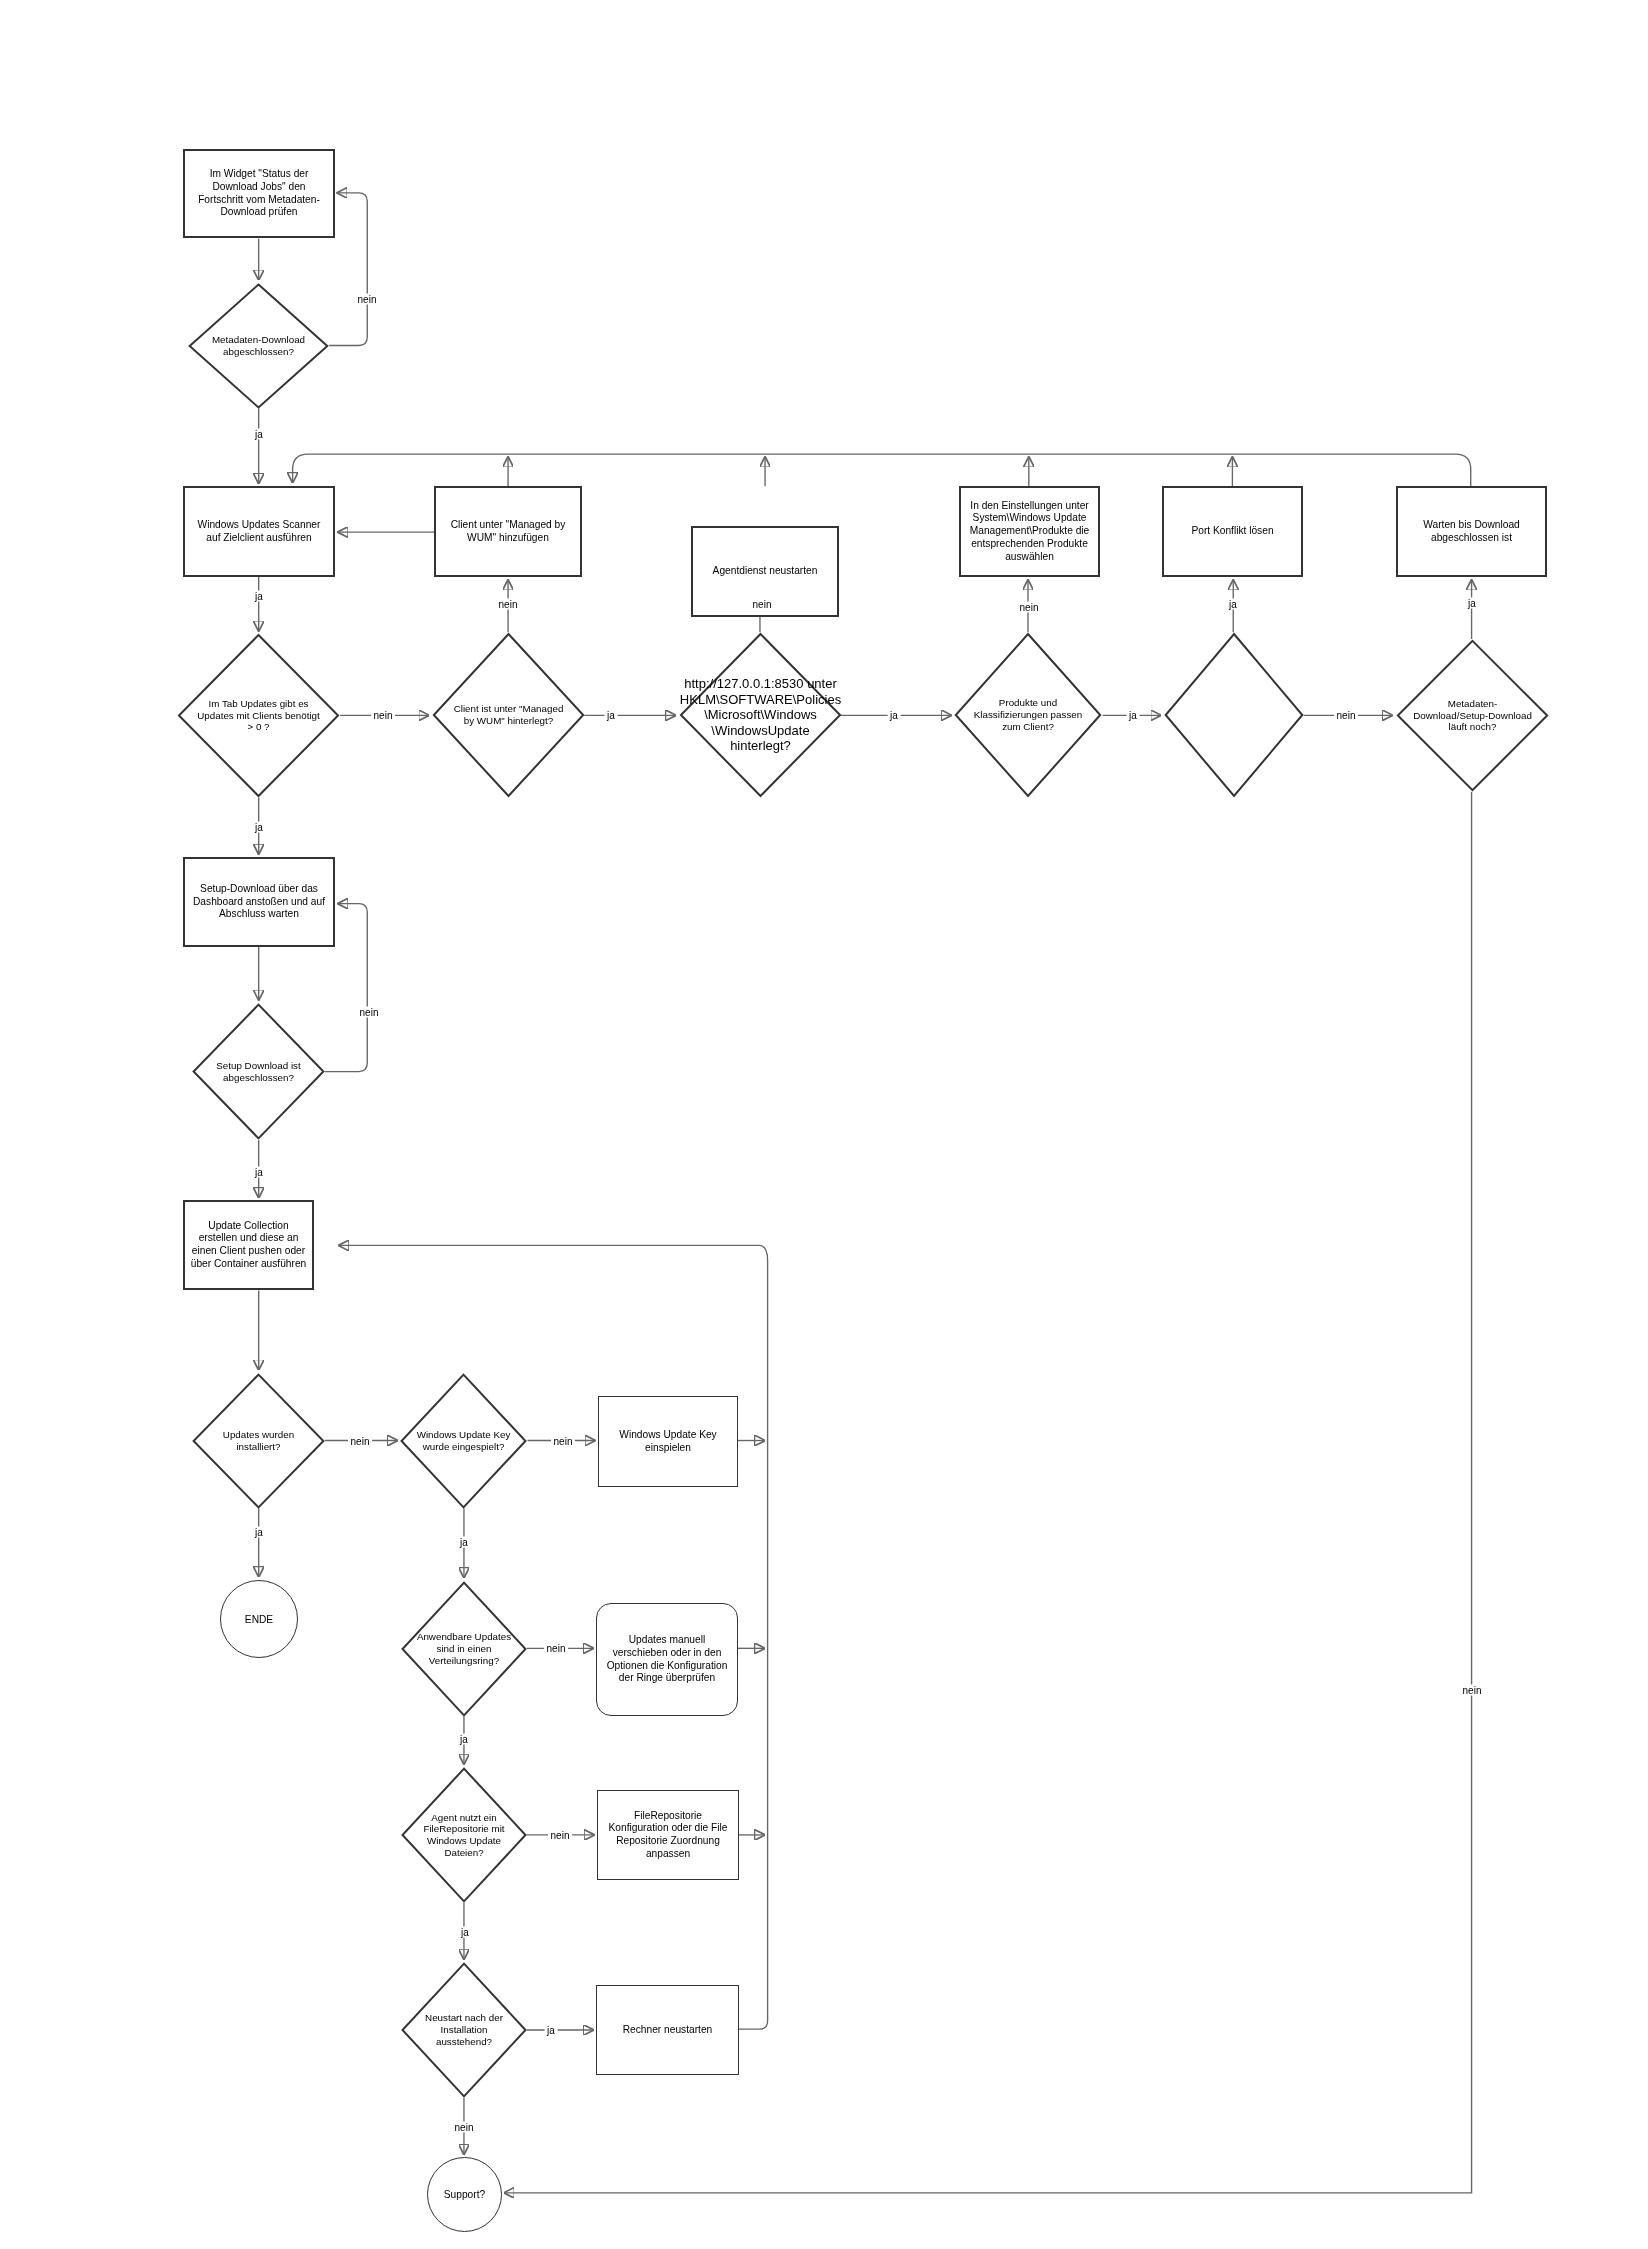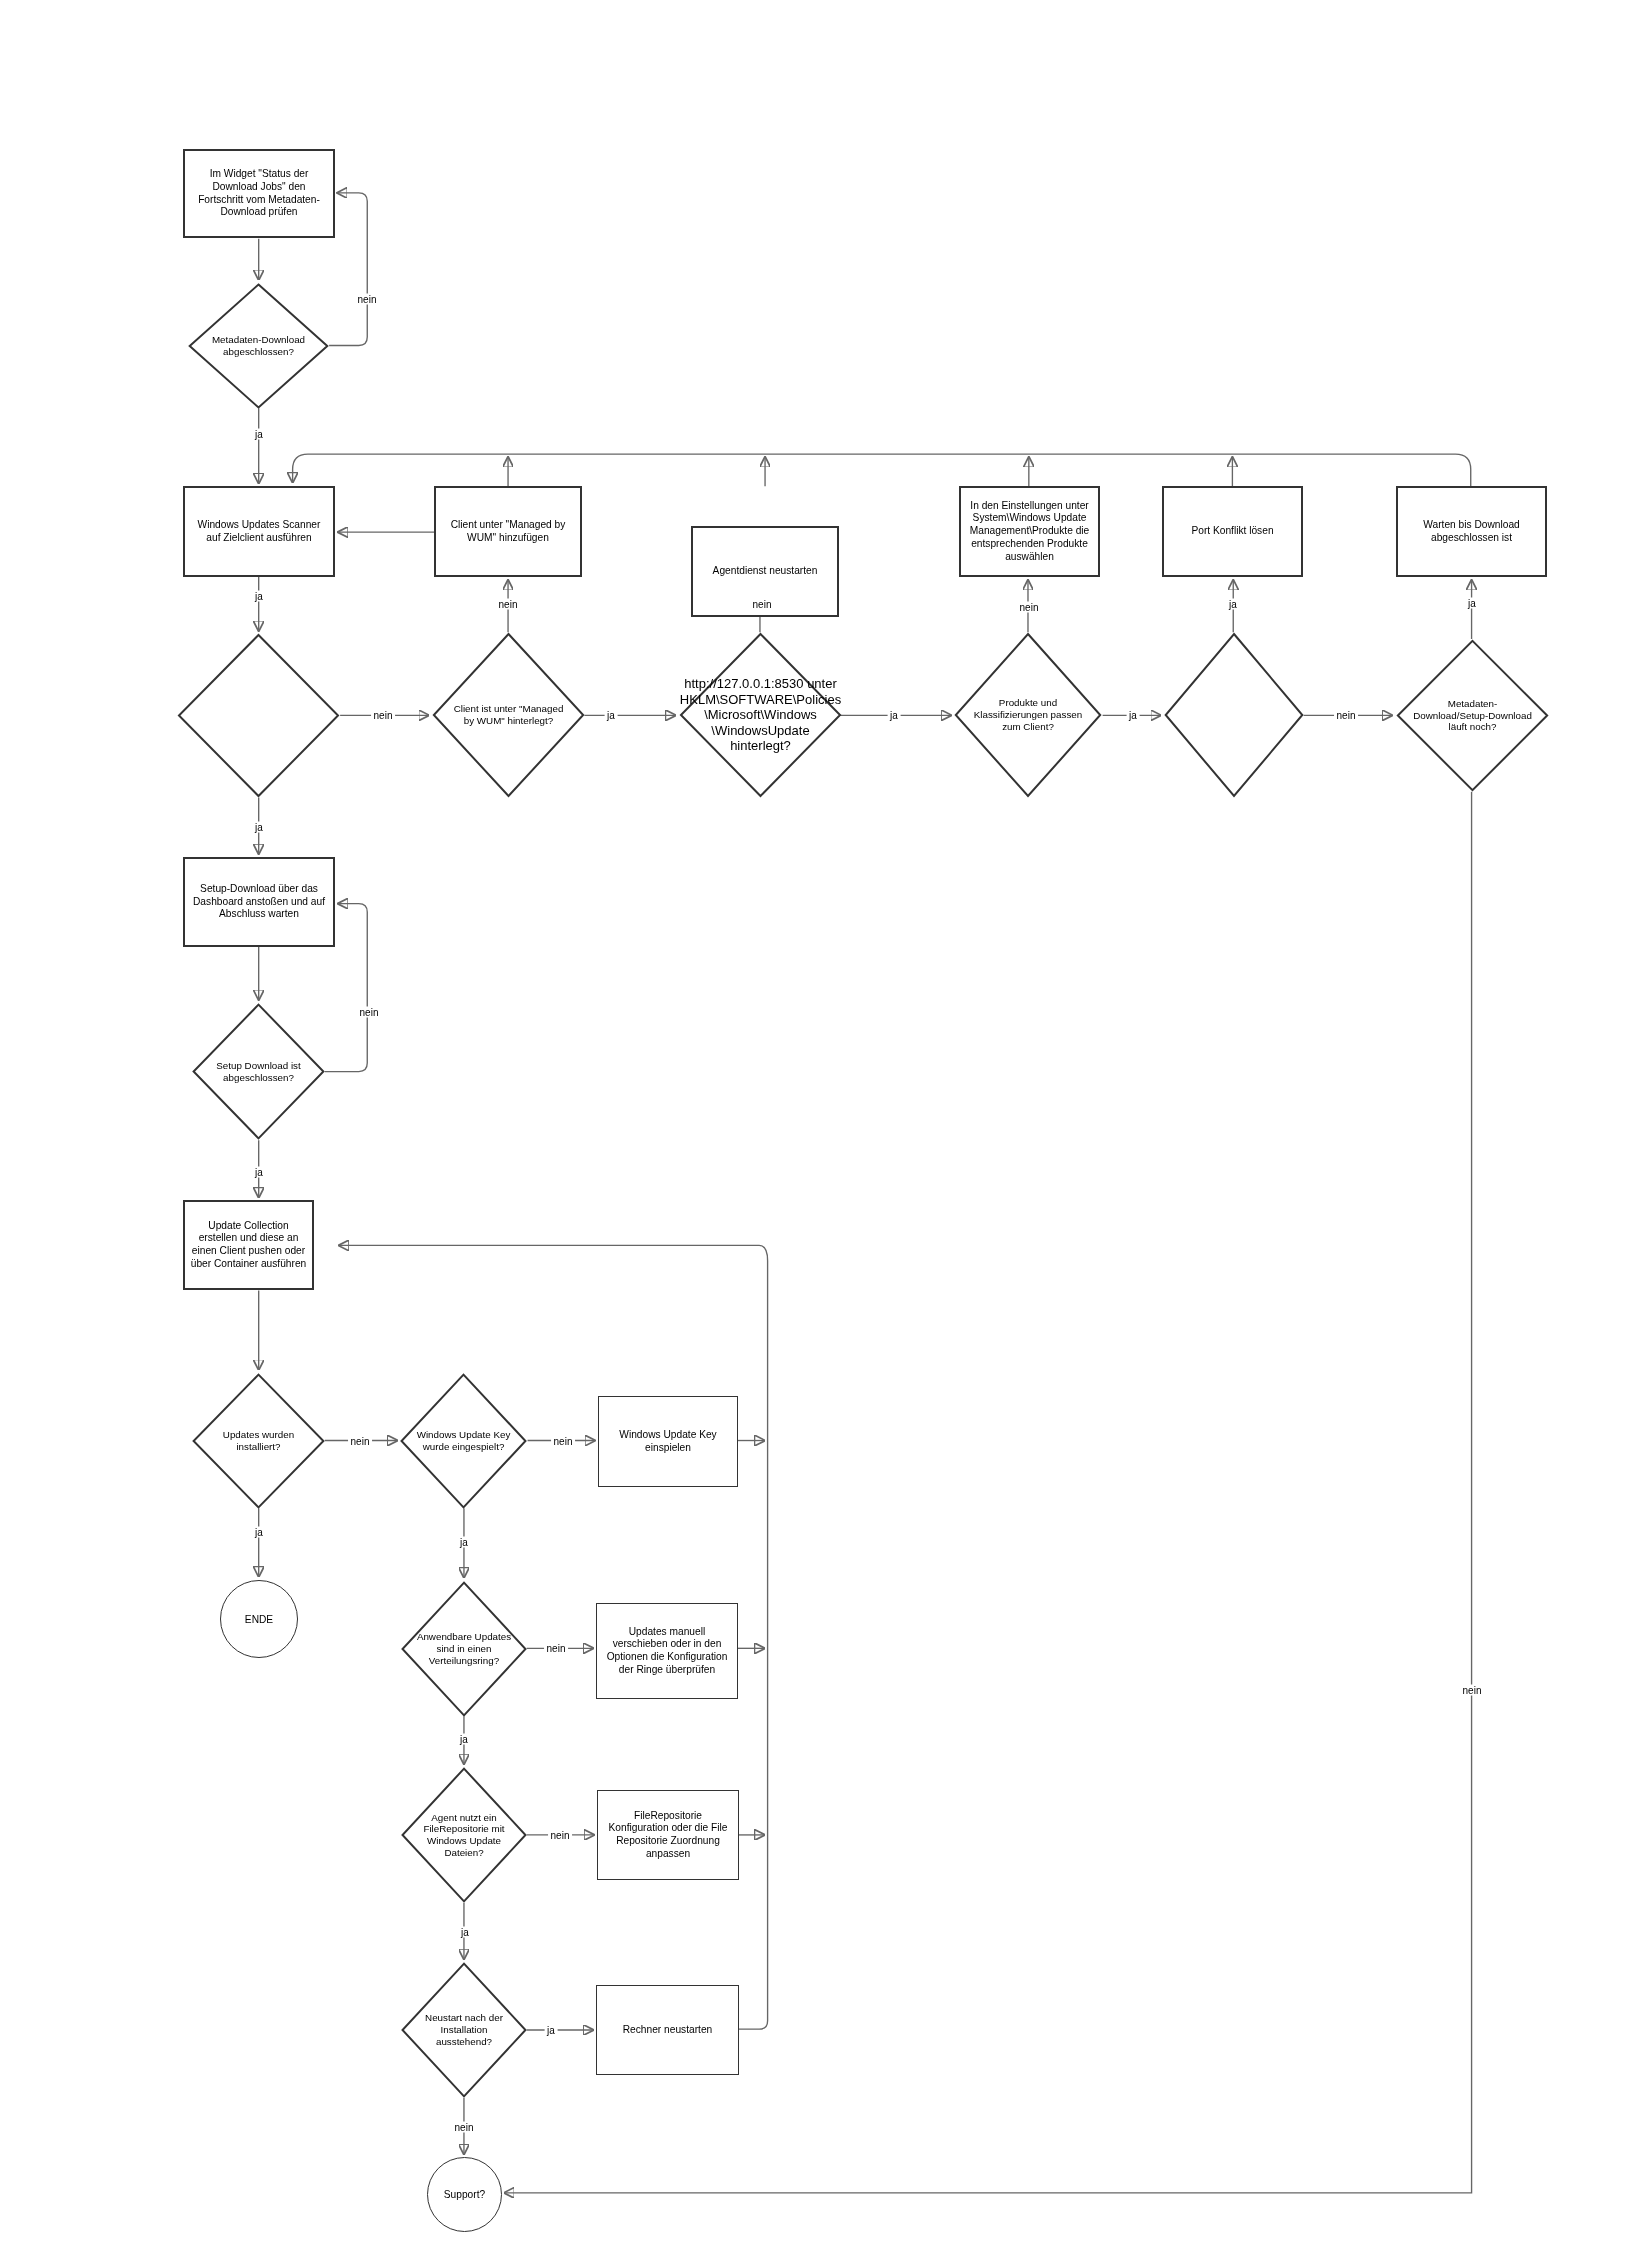--- a/index.html
+++ b/index.html
@@ -110,40 +110,41 @@
   </div>
   <div class="process" style="left:183px; top:857px; width:152px; height:90px;align-items:center;">
     <span>Setup-Download über das Dashboard anstoßen und auf Abschluss warten</span>
   </div>
   <div class="process" style="left:183px; top:1200px; width:131px; height:90px;">
     <span>Update Collection erstellen und diese an einen Client pushen oder über Container ausführen</span>
   </div>
   <div class="process thin" style="left:598px; top:1396px; width:140px; height:91px;">
     <span>Windows Update Key einspielen</span>
   </div>
-  <div class="process thin" style="left:596px; top:1603px; width:142px; height:96px;">
+  <div class="process thin" style="left:596px; top:1603px; width:142px; height:113px;border-radius:15px;">
     <span>Updates manuell verschieben oder in den Optionen die Konfiguration der Ringe überprüfen</span>
   </div>
   <div class="process thin" style="left:597px; top:1790px; width:142px; height:90px;">
     <span>FileRepositorie Konfiguration oder die File Repositorie Zuordnung anpassen</span>
   </div>
   <div class="process thin" style="left:596px; top:1985px; width:143px; height:90px;">
     <span>Rechner neustarten</span>
   </div>
 
   <div class="decision" style="left:188px; top:283px; width:141px; height:126px;">
     <svg viewBox="0 0 100 100" preserveAspectRatio="none">
         <polygon points="50,1.2 98.8,50 50,98.8 1.2,50"></polygon>
       </svg>
     <div class="dtext">Metadaten-Download abgeschlossen?</div>
   </div>
   <div class="decision" style="left:177px; top:633px; width:163px; height:165px;">
     <svg viewBox="0 0 100 100" preserveAspectRatio="none">
         <polygon points="50,1.2 98.8,50 50,98.8 1.2,50"></polygon>
       </svg>
+    <div class="dtext">Im Tab Updates gibt es Updates mit Clients benötigt &gt; 0 ?</div>
   </div>
   <div class="decision" style="left:432px; top:632px; width:153px; height:166px;">
     <svg viewBox="0 0 100 100" preserveAspectRatio="none">
         <polygon points="50,1.2 98.8,50 50,98.8 1.2,50"></polygon>
       </svg>
     <div class="dtext">Client ist unter "Managed by WUM" hinterlegt?</div>
   </div>
   <div class="decision" style="left:679px; top:632px; width:163px; height:166px;">
     <svg viewBox="0 0 100 100" preserveAspectRatio="none">
         <polygon points="50,1.2 98.8,50 50,98.8 1.2,50"></polygon>

